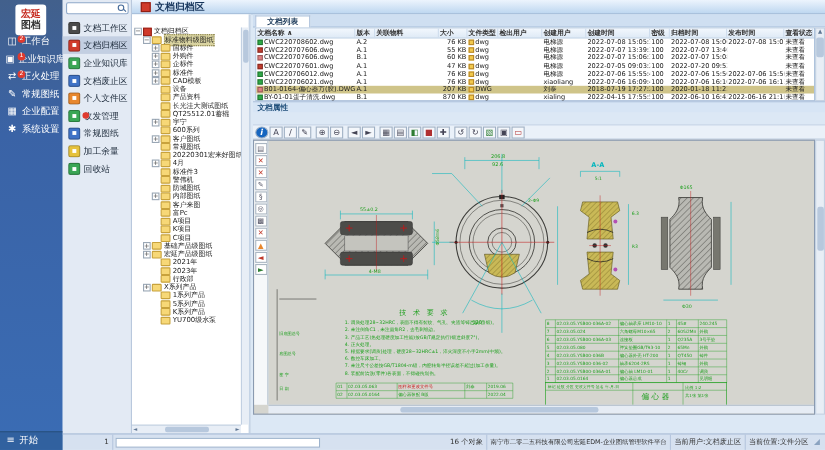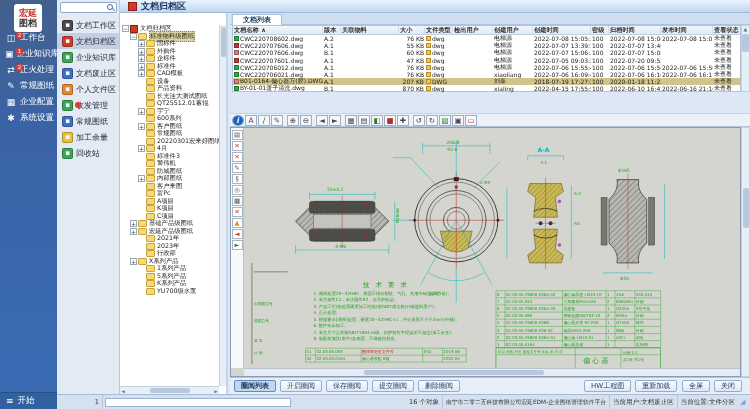--- a/index.html
+++ b/index.html
@@ -596,20 +596,21 @@
             <div class="fcell" style="width: 52px; flex: 0 0 auto;">2022-06-10 16:45:17</div>
             <div class="fcell" style="width: 52px; flex: 0 0 auto;">2022-06-16 21:10:07</div>
             <div class="fcell" style="width: 26px; flex: 0 0 auto;">未查看</div>
           </div>
         </div>
       <div id="table-vscroll">
         <span>▲</span>
         <div class="thumb"></div>
       </div>
 
+      <div id="propshdr">文档属性</div>
       <div id="drawtoolbar">
           <div class="dico" style="color: rgb(255, 255, 255); background: rgb(21, 101, 192); border-radius: 50%; font-style: italic; font-weight: bold;">i</div>
           <div class="dico" style="color: rgb(68, 68, 85);">A</div>
           <div class="dico" style="color: rgb(68, 68, 85);">∕</div>
           <div class="dico" style="color: rgb(68, 68, 85);">✎</div>
           <span class="dsep"></span>
           <div class="dico" style="color: rgb(68, 68, 85);">⊕</div>
           <div class="dico" style="color: rgb(68, 68, 85);">⊖</div>
           <span class="dsep"></span>
           <div class="dico" style="color: rgb(68, 68, 85);">◄</div>
@@ -882,37 +883,20 @@
             </g>
         </svg>
         <div id="canvas-hscroll">
             <div class="thumb"></div>
           </div>
       </div>
       <div id="canvas-vscroll">
           <div class="thumb"></div>
         </div>
 
-      <div id="previewbtns">
-        <div id="pb-left" style="display:flex;">
-            <div class="pbtn hl">圈阅列表</div>
-            <div class="pbtn">开启圈阅</div>
-            <div class="pbtn">保存圈阅</div>
-            <div class="pbtn">提交圈阅</div>
-            <div class="pbtn">删除圈阅</div>
-          </div>
-        <div id="pb-mid">
-            <div class="pbtn">HW工程图</div>
-            <div class="pbtn">重新加载</div>
-          </div>
-        <div id="pb-right">
-            <div class="pbtn">全屏</div>
-            <div class="pbtn">关闭</div>
-          </div>
-      </div>
     </div>
   </div>
 
   <div id="statusbar">
     <div class="sseg" style="width:46px; justify-content:flex-end;">1</div>
     <div id="ss-box"></div>
     <div style="flex:1"></div>
     <div class="sseg">16 个对象</div>
     <div class="sseg" style="max-width:178px; font-size:5.8px;">南宁市二零二五科技有限公司宏延EDM-企业图纸管理软件平台</div>
     <div class="sseg">当前用户:文档废止区</div>

